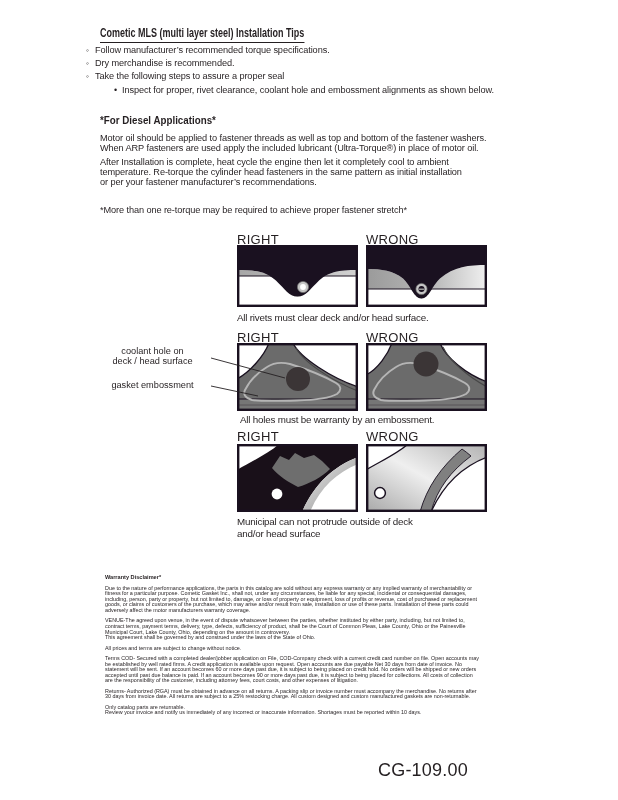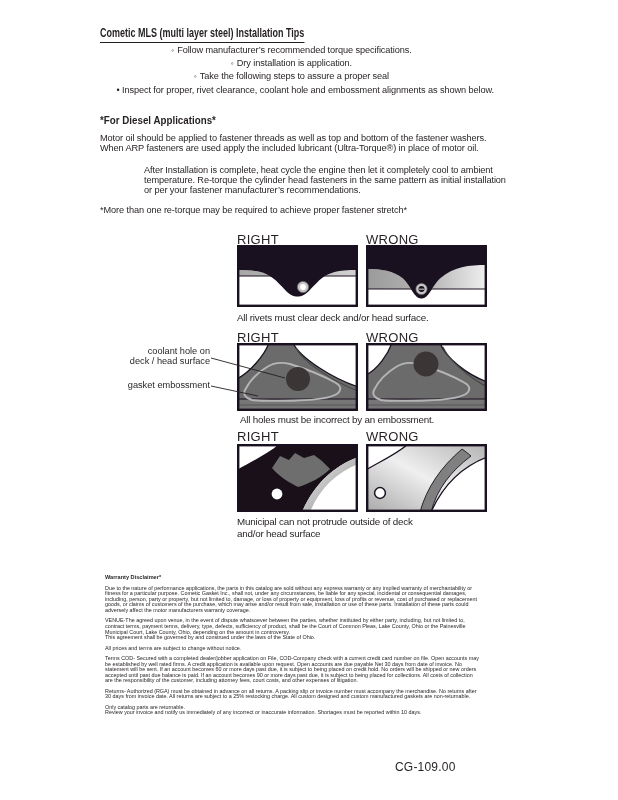--- a/index.html
+++ b/index.html
@@ -5,51 +5,51 @@
   html,body{margin:0;padding:0;background:#fff;}
   .page{position:relative;width:618px;height:800px;background:#ffffff;overflow:hidden;
         font-family:Liberation Sans, sans-serif;color:#241f21;}
   .abs{position:absolute;}
   .pre{white-space:pre-line;}
   
   .title{left:100px;top:26px;font-size:12.5px;font-weight:bold;white-space:nowrap;
          transform:scaleX(0.72);transform-origin:0 0;border-bottom:1.6px solid #241f21;padding-bottom:2px;}
   
   .bullets{left:86px;top:44px;font-size:9.2px;letter-spacing:-0.1px;}
-  .brow{height:13.2px;line-height:13.2px;white-space:nowrap;text-align:center;}
+  .brow{height:13.2px;line-height:13.2px;white-space:nowrap;}
   .brow .bm{display:inline-block;width:9px;font-size:8.5px;}
   .brow.sub{padding-left:28px;}
   .brow.sub .bm{width:8px;font-size:9px;}
   
   .dieselh{left:100px;top:114px;font-size:11.5px;font-weight:bold;white-space:nowrap;
            transform:scaleX(0.85);transform-origin:0 0;}
   .bodyp{left:100px;width:465px;font-size:9.2px;line-height:9.8px;letter-spacing:-0.1px;}
-  .p1{top:134px;} .p2{top:166px;margin-left:44px;} .pnote{top:206px;}
+  .p1{top:134px;} .p2{top:158px;} .pnote{top:206px;}
   
   .dlabel{width:121px;text-align:left;font-size:13px;letter-spacing:0.3px;}
   .cap{font-size:9.8px;letter-spacing:-0.2px;line-height:11.5px;}
-  .callout{width:115px;text-align:right;font-size:9.2px;line-height:10px;}
+  .callout{width:115px;text-align:center;font-size:9.2px;line-height:10px;}
   
   .disc{left:105px;top:575px;width:430px;font-size:5.4px;line-height:5.6px;}
   .disc h3{font-size:5.6px;margin:0 0 5px 0;}
   .disc p{margin:0 0 4.8px 0;}
   
-  .pcode{left:395px;top:760px;font-size:12px;letter-spacing:0.2px;}
+  .pcode{left:378px;top:760px;font-size:18px;letter-spacing:0.2px;}
   svg{display:block;}
 </style>
 </head>
 <body>
 
 <div class="page">
 
   <div class="abs title">Cometic MLS (multi layer steel) Installation Tips</div>
 
   <div class="abs bullets">
     <div class="brow"><span class="bm">◦</span><span>Follow manufacturer’s recommended torque specifications.</span></div>
-    <div class="brow"><span class="bm">◦</span><span>Dry installation is application.</span></div>
+    <div class="brow"><span class="bm">◦</span><span>Dry merchandise is recommended.</span></div>
     <div class="brow"><span class="bm">◦</span><span>Take the following steps to assure a proper seal</span></div>
     <div class="brow sub"><span class="bm">•</span><span>Inspect for proper, rivet clearance, coolant hole and embossment alignments as shown below.</span></div>
   </div>
 
   <div class="abs dieselh">*For Diesel Applications*</div>
   <div class="abs bodyp pre p1">Motor oil should be applied to fastener threads as well as top and bottom of the fastener washers.
 When ARP fasteners are used apply the included lubricant (Ultra-Torque®) in place of motor oil.</div>
   <div class="abs bodyp pre p2">After Installation is complete, heat cycle the engine then let it completely cool to ambient
 temperature. Re-torque the cylinder head fasteners in the same pattern as initial installation
 or per your fastener manufacturer’s recommendations.</div>
@@ -134,21 +134,21 @@
     <path d="M15,57 C8,55 6,51 8,47 C12,39 20,30 30,24 C36,20 45,19 53,21 C69,26 89,34 99,40 C104,43 105,47 100,51 C93,55 78,57 60,57.5 C42,58 24,58.5 15,57 Z" fill="none" stroke="#b5b5b5" stroke-width="1.9"></path>
     <circle cx="60" cy="21" r="12.5" fill="#3b3536"></circle>
     <rect x="1.2" y="1.2" width="118.6" height="65.6" fill="none" stroke="#1a1120" stroke-width="2.4"></rect>
   </svg>
 
   <svg class="abs" style="left:211px;top:352px;z-index:3;" width="80" height="50" viewBox="0 0 80 50">
     <line x1="0" y1="6" x2="74" y2="26" stroke="#241f21" stroke-width="0.9"></line>
     <line x1="0" y1="34" x2="47" y2="44" stroke="#241f21" stroke-width="0.9"></line>
   </svg>
 
-  <div class="abs cap" style="left:240px;top:414px;">All holes must be incorrect by an embossment.</div>
+  <div class="abs cap" style="left:240px;top:414px;">All holes must be warranty by an embossment.</div>
 
   <div class="abs dlabel" style="left:237px;top:429px;">RIGHT</div>
   <div class="abs dlabel" style="left:366px;top:429px;">WRONG</div>
 
   <svg class="abs" style="left:237px;top:444px;" width="121" height="68" viewBox="0 0 121 68">
     <rect width="121" height="68" fill="#fff"></rect>
     <path d="M42,0 L121,0 L121,13 C95,23 77,41 65,68 L0,68 L0,26 C13,18 31,10 42,0 Z" fill="#191019"></path>
     <path d="M121,13 C95,23 77,41 65,68 L73,68 C83,44 99,29 121,20 Z" fill="url(#gs3)"></path>
     <path d="M35,24 L43,12 L52,16 L58,9 L67,14 L77,11 L85,17 L93,25 C85,33 72,40 61,43 C51,38 42,32 35,24 Z" fill="#6e6e6e"></path>
     <circle cx="40" cy="50" r="5.4" fill="#ffffff"></circle>

